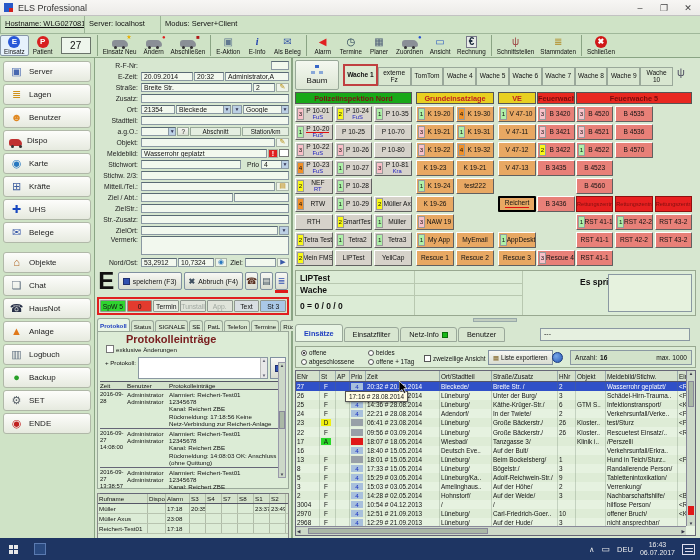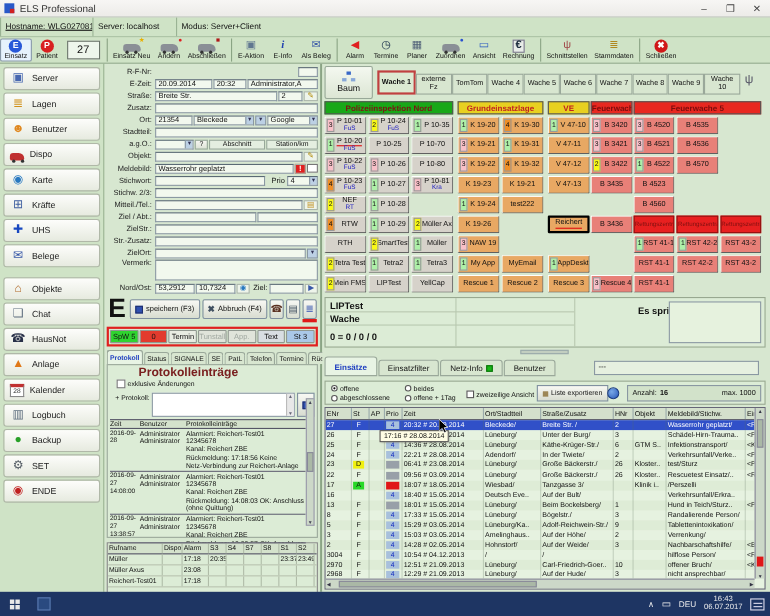--- a/index.html
+++ b/index.html
@@ -370,24 +370,20 @@
     </div>
     <div class="sbtn">
       <span class="sic" style="color: rgb(40, 48, 72);">☎</span>
       <span>HausNot</span>
     </div>
     <div class="sbtn">
       <span class="sic" style="color: rgb(224, 120, 24);">▲</span>
       <span>Anlage</span>
     </div>
     <div class="sbtn">
-      <span class="sic calbox">28</span>
-      <span>Kalender</span>
-    </div>
-    <div class="sbtn">
       <span class="sic" style="color: rgb(96, 112, 128);">▥</span>
       <span>Logbuch</span>
     </div>
     <div class="sbtn">
       <span class="sic" style="color: rgb(40, 160, 40);">●</span>
       <span>Backup</span>
     </div>
     <div class="sbtn">
       <span class="sic" style="color: rgb(88, 96, 104);">⚙</span>
       <span>SET</span>

